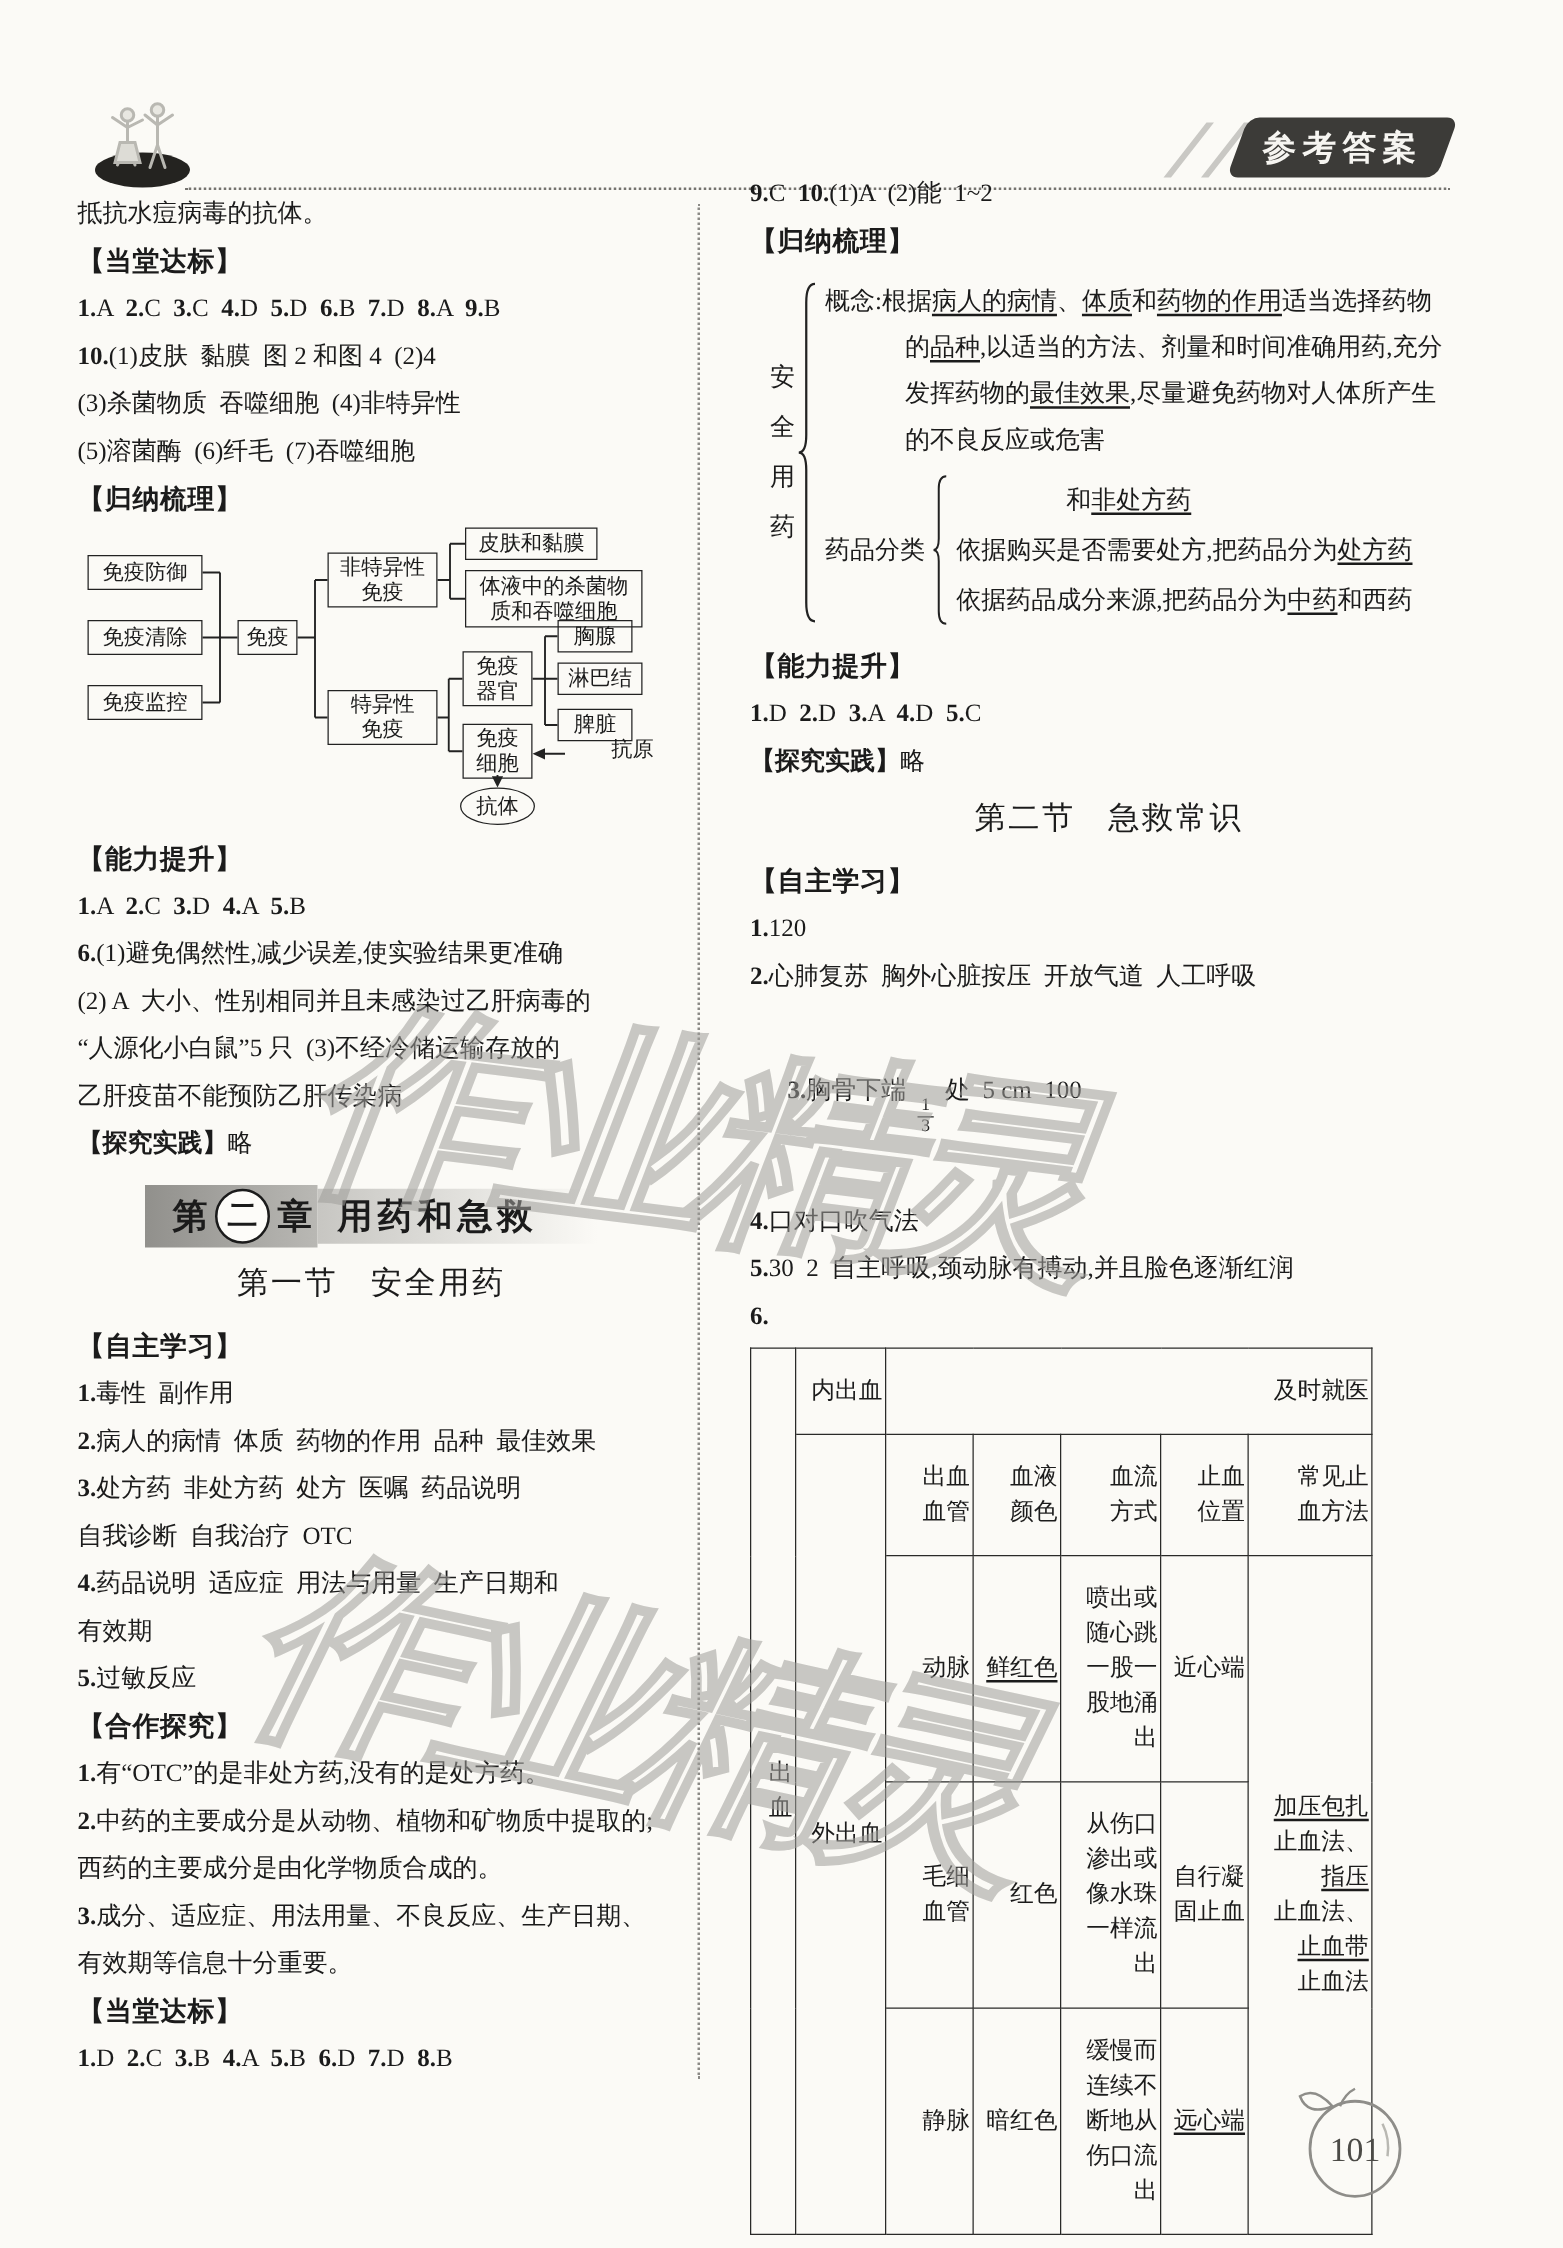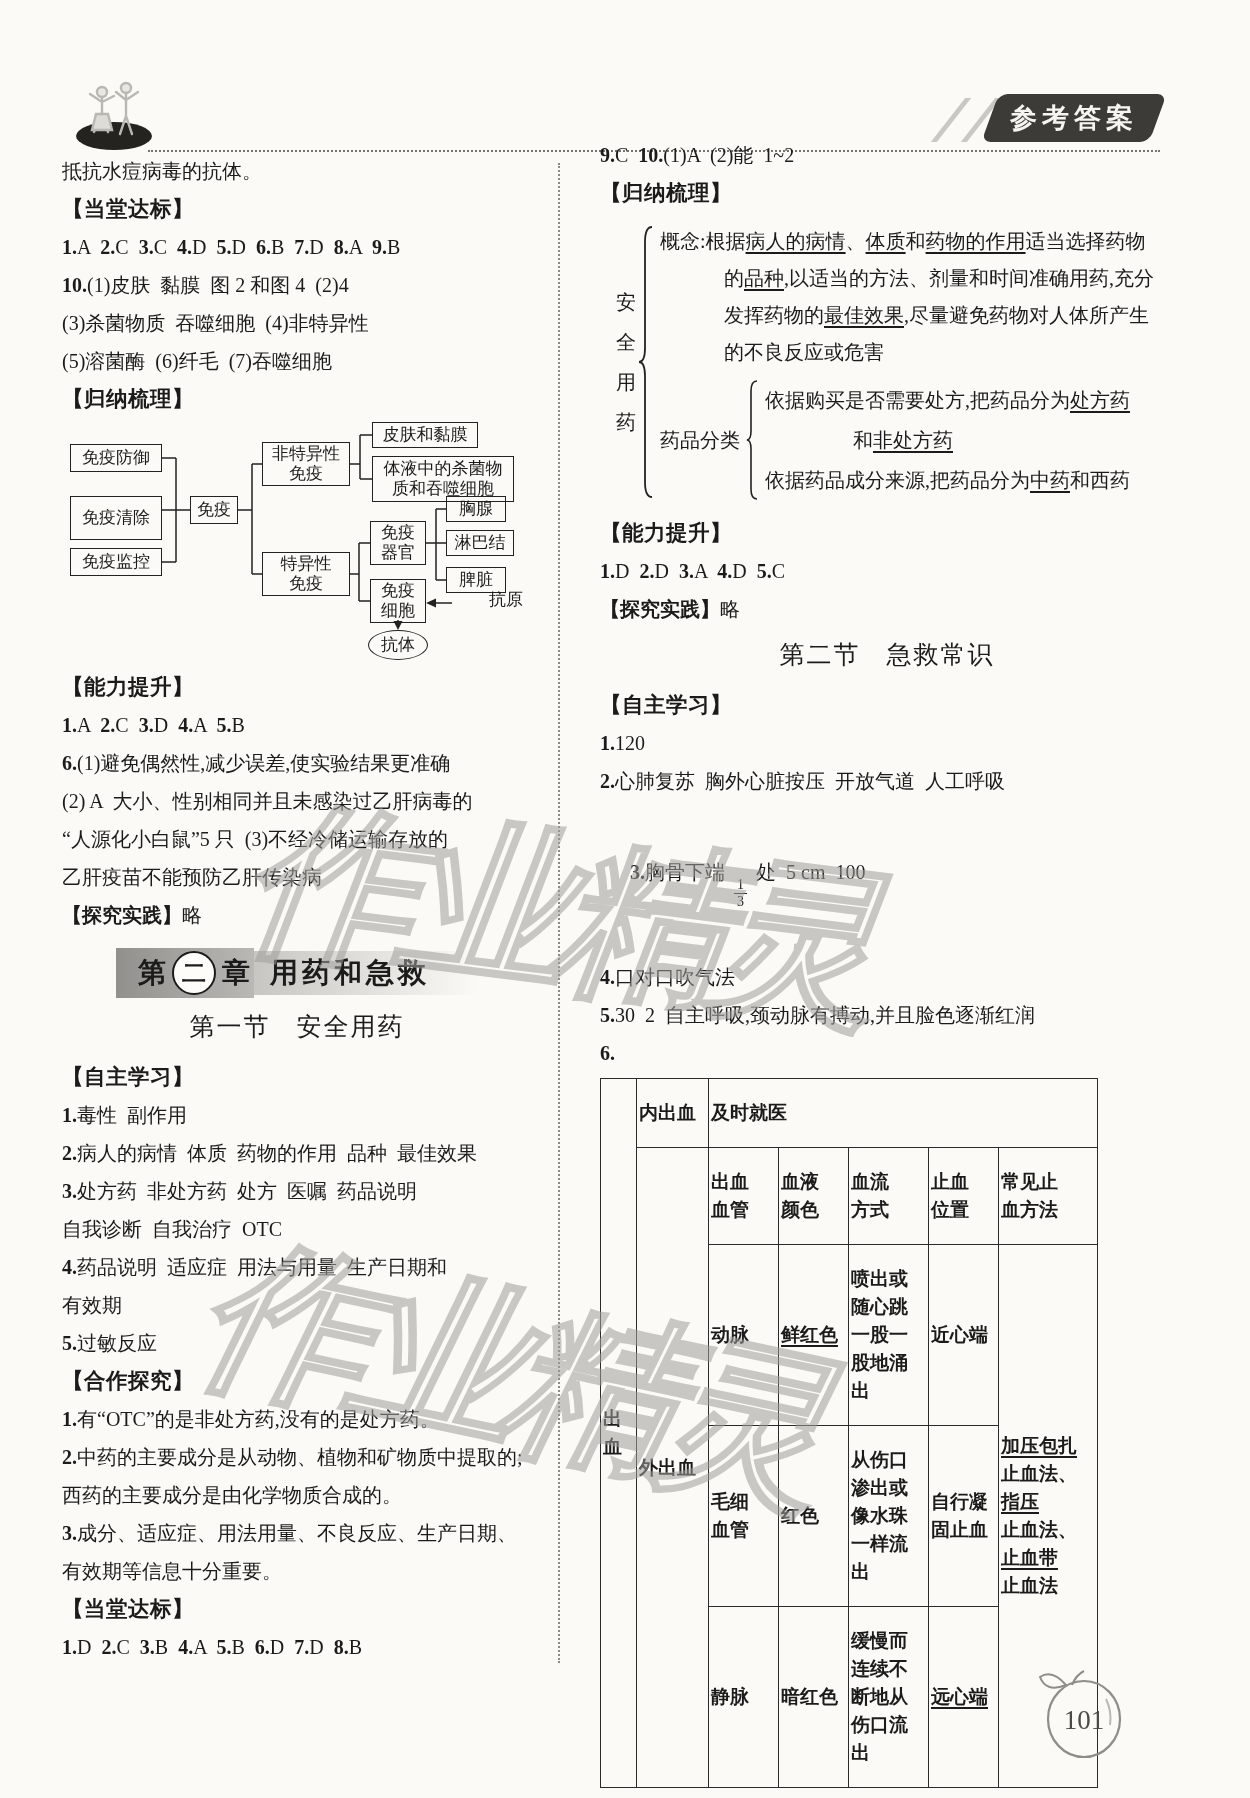--- a/index.html
+++ b/index.html
@@ -52,22 +52,22 @@
   .fl-label{flex:none;width:86px;}
   .fl-lines{margin-left:6px;width:408px;line-height:40px;}
   .fl-lines p{margin:0;}
   .fl-indent{margin-left:88px !important;}
   
   .frac{display:inline-flex;flex-direction:column;vertical-align:-10px;font-size:14px;line-height:16px;
         text-align:center;margin:0 4px;}
   .frac .den{border-top:1.4px solid #222;padding:0 3px;}
   
   table.aid{border-collapse:collapse;margin-top:6px;font-size:19px;line-height:28px;}
-  table.aid td,table.aid th{border:1.7px solid #2a2a28;text-align:left;vertical-align:middle;
-        padding:20px 2px;font-weight:bold;white-space:pre-line;}
+  table.aid td,table.aid th{border:1.7px solid #2a2a28;text-align:right;vertical-align:middle;
+        padding:20px 2px;font-weight:normal;white-space:pre-line;}
   .methods{white-space:pre-line;}
   
   .wm{position:absolute;font-family:"Liberation Sans","DejaVu Sans",sans-serif;font-weight:bold;
       color:transparent;-webkit-text-stroke:2.5px #a09f9b;opacity:.55;letter-spacing:-16px;
       pointer-events:none;z-index:5;}
   .wm1{left:258px;top:800px;font-size:172px;transform:rotate(7deg) skewX(-14deg);}
   .wm2{left:210px;top:1260px;font-size:172px;transform:rotate(12deg) skewX(-14deg);}
   
   .logo{position:absolute;left:72px;top:80px;}
   .pagenum{position:absolute;left:1032px;top:1655px;}
@@ -114,21 +114,21 @@
           <path d="M288,42 H298 M298,13 V57 M298,13 H310 M298,57 H310"></path>
           <path d="M288,152 H297 M297,121 V179 M297,121 H308 M297,179 H308"></path>
           <path d="M364,121 H374 M374,87 V158 M374,87 H384 M374,121 H384 M374,158 H384"></path>
           <path d="M390,181 H372"></path>
           <path d="M336,198 V203"></path>
         </g>
         <polygon points="364,181 374,176.5 374,185.5" fill="#222"></polygon>
         <polygon points="336,208 331.5,199 340.5,199" fill="#222"></polygon>
       </svg>
       <div class="bx" style="left:8px;top:22px;width:92px;height:28px;">免疫防御</div>
-      <div class="bx" style="left:8px;top:74px;width:92px;height:44px;">免疫清除</div>
+      <div class="bx" style="left:8px;top:74px;width:92px;height:28px;">免疫清除</div>
       <div class="bx" style="left:8px;top:126px;width:92px;height:28px;">免疫监控</div>
       <div class="bx" style="left:128px;top:74px;width:48px;height:28px;">免疫</div>
       <div class="bx" style="left:200px;top:20px;width:88px;height:44px;">非特异性
 免疫</div>
       <div class="bx" style="left:310px;top:0px;width:106px;height:26px;">皮肤和黏膜</div>
       <div class="bx" style="left:310px;top:34px;width:142px;height:46px;">体液中的杀菌物
 质和吞噬细胞</div>
       <div class="bx" style="left:200px;top:130px;width:88px;height:44px;">特异性
 免疫</div>
       <div class="bx" style="left:308px;top:99px;width:56px;height:44px;">免疫
@@ -187,22 +187,22 @@
         <path d="M14,3 Q7,3 7,18 L7,124 Q7,138 1,138 Q7,138 7,152 L7,258 Q7,273 14,273" fill="none" stroke="#222" stroke-width="1.8"></path>
       </svg>
       <div class="brace-content">
         <p class="concept wsp"><span>概念:根据</span><span class="useg">病人的病情</span><span>、</span><span class="useg">体质</span><span>和</span><span class="useg">药物的作用</span><span>适当选择药物的</span><span class="useg">品种</span><span>,以适当的方法、剂量和时间准确用药,充分发挥药物的</span><span class="useg">最佳效果</span><span>,尽量避免药物对人体所产生的不良反应或危害</span></p>
         <div class="fenlei">
           <span class="fl-label">药品分类</span>
           <svg class="brace-svg" width="13" height="122" viewBox="0 0 13 122" preserveAspectRatio="none">
             <path d="M11,2 Q5,2 5,12 L5,52 Q5,61 0.8,61 Q5,61 5,70 L5,110 Q5,120 11,120" fill="none" stroke="#222" stroke-width="1.6"></path>
           </svg>
           <div class="fl-lines">
+            <p class="wsp fl-indent"><span>和</span><span class="useg">非处方药</span></p>
             <p class="wsp"><span>依据购买是否需要处方,把药品分为</span><span class="useg">处方药</span></p>
-            <p class="wsp fl-indent"><span>和</span><span class="useg">非处方药</span></p>
             <p class="wsp"><span>依据药品成分来源,把药品分为</span><span class="useg">中药</span><span>和西药</span></p>
           </div>
         </div>
       </div>
     </div>
 
     <div class="hd">【能力提升】</div>
     <div class="wsp"><span class="bseg">1.</span><span>D  </span><span class="bseg">2.</span><span>D  </span><span class="bseg">3.</span><span>A  </span><span class="bseg">4.</span><span>D  </span><span class="bseg">5.</span><span>C</span></div>
     <div class="wsp"><span class="bseg">【探究实践】</span><span>略</span></div>
 

